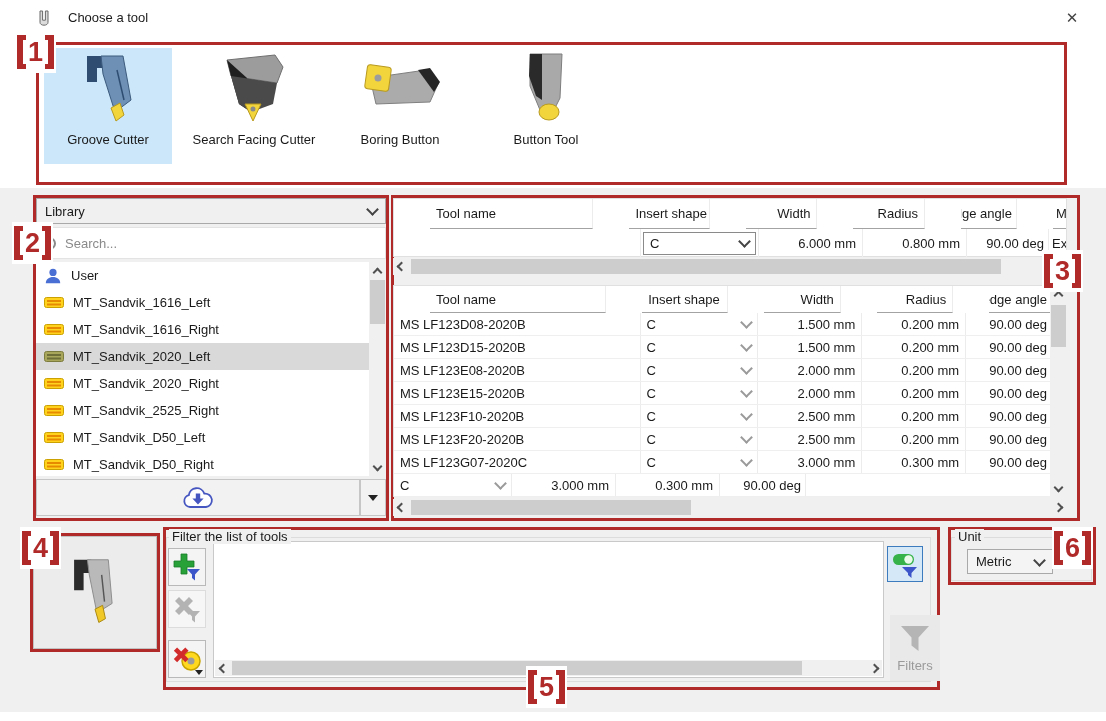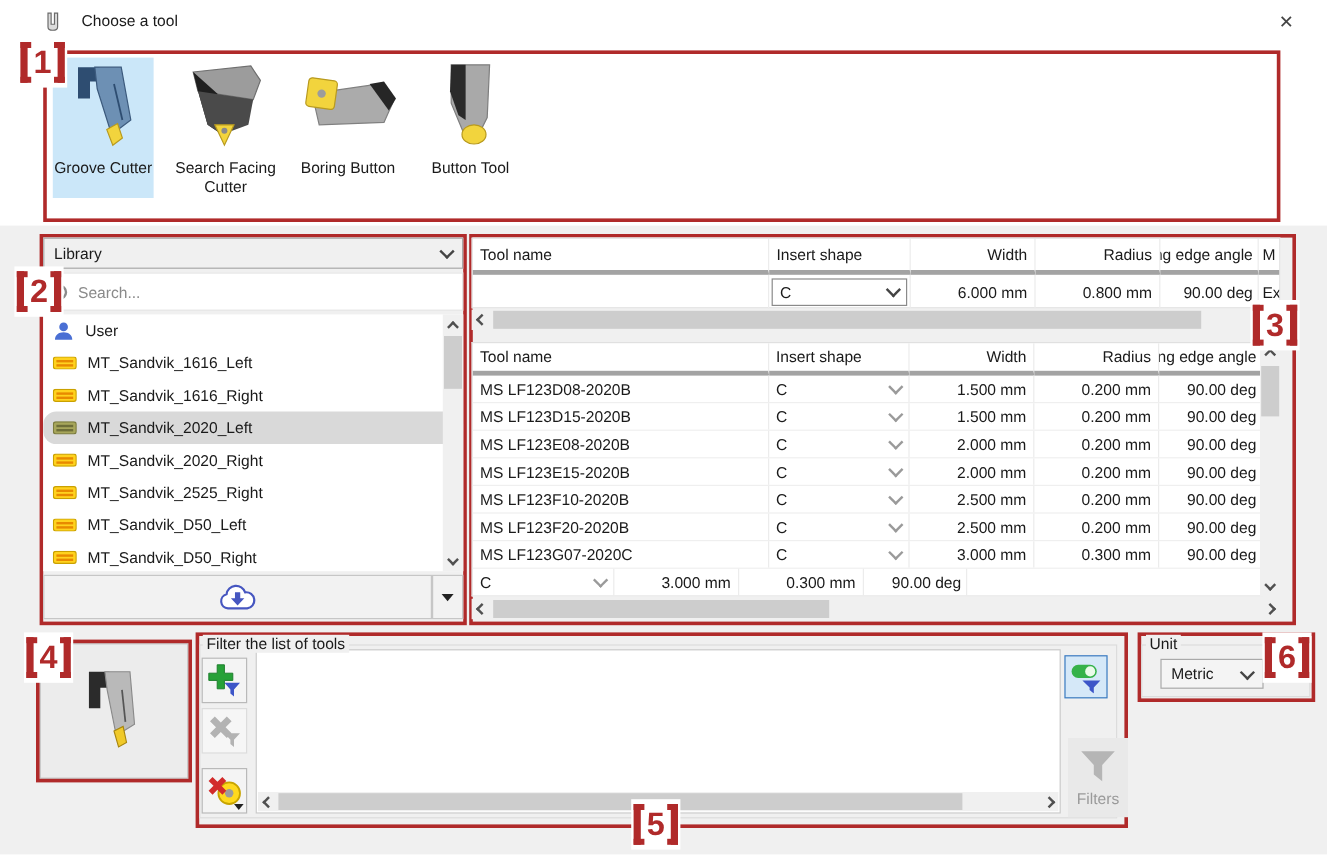--- a/index.html
+++ b/index.html
@@ -13,55 +13,55 @@
   .closebtn{position:absolute;right:18px;top:4px;width:32px;height:28px;display:flex;align-items:center;justify-content:center;font-size:15px;color:#444;cursor:pointer;}
   
   .rrect{position:absolute;border:3px solid #b02a2a;box-sizing:border-box;z-index:5;pointer-events:none;}
   .marker{position:absolute;z-index:20;height:42px;background:#fff;display:flex;align-items:center;justify-content:center;padding:0 2px;}
   .marker .br{width:9px;height:34px;box-sizing:border-box;}
   .marker .br-l{border-left:6px solid #b02a2a;border-top:5px solid #b02a2a;border-bottom:5px solid #b02a2a;}
   .marker .br-r{border-right:6px solid #b02a2a;border-top:5px solid #b02a2a;border-bottom:5px solid #b02a2a;}
   .marker .num{font-size:27px;font-weight:bold;color:#b02a2a;line-height:1;margin:0 2px;}
   
   .tooltypes{position:absolute;left:44px;top:48px;display:flex;gap:18px;z-index:6;}
-  .tooltype{width:84px;min-height:112px;display:flex;flex-direction:column;align-items:center;padding-top:4px;cursor:pointer;}
+  .tooltype{width:128px;min-height:112px;display:flex;flex-direction:column;align-items:center;padding-top:4px;cursor:pointer;}
   .tooltype.selected{background:#cbe7f9;}
   .tooltype .lbl{text-align:center;margin-top:6px;line-height:1.25;}
   
   .combo{box-sizing:border-box;border:1px solid #a9a9a9;background:#f0f0f0;display:flex;align-items:center;padding:0 8px;cursor:pointer;}
   .combo .cv{flex:1;}
   .chv{display:inline-block;width:7px;height:7px;border-right:2px solid #444;border-bottom:2px solid #444;}
   .chv-d{transform:rotate(45deg);margin-top:-3px;}
   .chv-u{transform:rotate(-135deg);margin-top:3px;}
   .chv-r{transform:rotate(-45deg);}
   .chv-l{transform:rotate(135deg);}
   .chv.lt{border-color:#9a9a9a;}
   .chv.sm{width:5px;height:5px;border-width:2px;border-color:#505050;}
   
   .searchbox{box-sizing:border-box;background:#fff;border:1px solid #e3e3e3;display:flex;align-items:center;padding:0 6px;}
   .mag{width:9px;height:9px;border:2px solid #8a8a8a;border-radius:50%;position:relative;margin-right:7px;}
   .mag:after{content:"";position:absolute;width:2px;height:6px;background:#8a8a8a;transform:rotate(-45deg);left:-3px;top:8px;}
   input.searchinput{border:none;outline:none;flex:1;font:13px "Liberation Sans",sans-serif;background:transparent;}
   input.searchinput::placeholder{color:#8a8a8a;}
   .treelist{box-sizing:border-box;background:#fff;overflow:hidden;}
   .treeitem{height:27px;display:flex;align-items:center;padding-left:8px;gap:9px;cursor:pointer;}
-  .treeitem.selected{background:#d9d9d9;border-radius:11px;}
+  .treeitem.selected{background:#d9d9d9;}
   .treeitem .tl{white-space:nowrap;}
   
   .sb{background:#f0f0f0;position:absolute;box-sizing:border-box;}
   .sb .arr{position:absolute;width:17px;height:17px;display:flex;align-items:center;justify-content:center;}
   .sb-h .arr.a1{left:0;top:0;} .sb-h .arr.a2{right:0;top:0;}
   .sb-v .arr.a1{top:0;left:0;} .sb-v .arr.a2{bottom:0;left:0;}
   .thumb{position:absolute;background:#cdcdcd;}
   
   .tbl{position:absolute;background:#fff;box-sizing:border-box;border:1px solid #e0e0e0;}
   .trow{display:flex;box-sizing:border-box;}
   .tc{box-sizing:border-box;border-right:1px solid #ececec;padding:0 6px;display:flex;align-items:center;overflow:hidden;white-space:nowrap;}
   .tc.num{justify-content:flex-end;}
-  .thead .tc{border-bottom:4px solid #a3a3a3;}
+  .thead .tc{border-bottom:1px solid #a3a3a3;margin-left:36px;}
   .tbody .trow{border-bottom:1px solid #efefef;}
   .rowcombo{box-sizing:border-box;border:1px solid #8a8a8a;background:#fff;height:23px;display:flex;align-items:center;padding:0 6px;flex:1;}
   .shapecell{justify-content:space-between;}
   
   .pushbtn{box-sizing:border-box;background:#f2f2f2;border:1px solid #c6c6c6;display:flex;align-items:center;justify-content:center;cursor:pointer;}
   .iconbtn{box-sizing:border-box;width:38px;height:38px;background:#f4f4f4;border:1px solid #b9b9b9;display:flex;align-items:center;justify-content:center;cursor:pointer;position:relative;}
   .iconbtn.disabled{border-color:#dcdcdc;background:#f6f6f6;cursor:default;}
   .corner-arrow{position:absolute;right:2px;bottom:2px;width:0;height:0;border-left:4px solid transparent;border-right:4px solid transparent;border-top:5px solid #222;}
   
   .gbox{position:absolute;border:1px solid #dcdcdc;box-sizing:border-box;}

